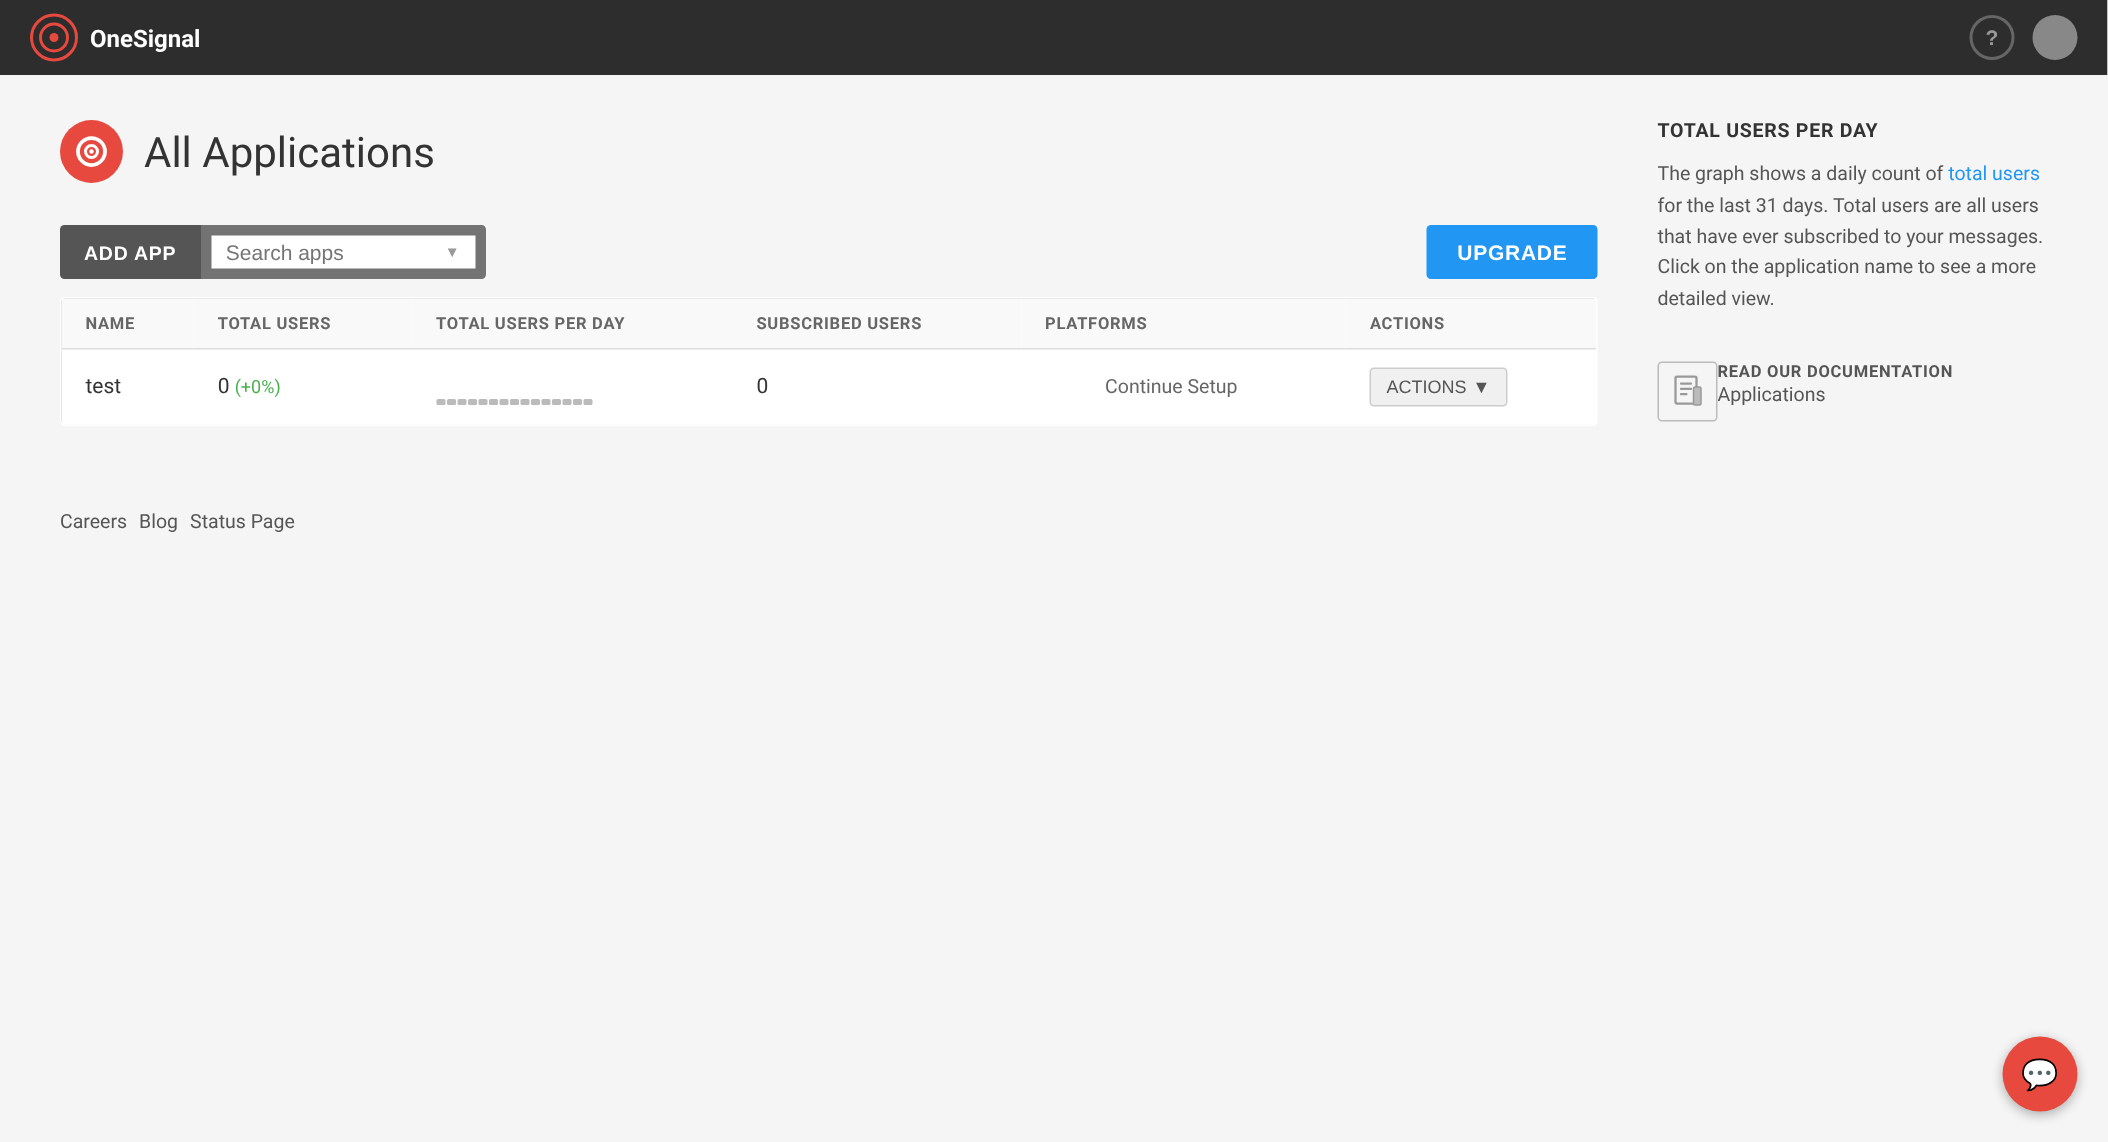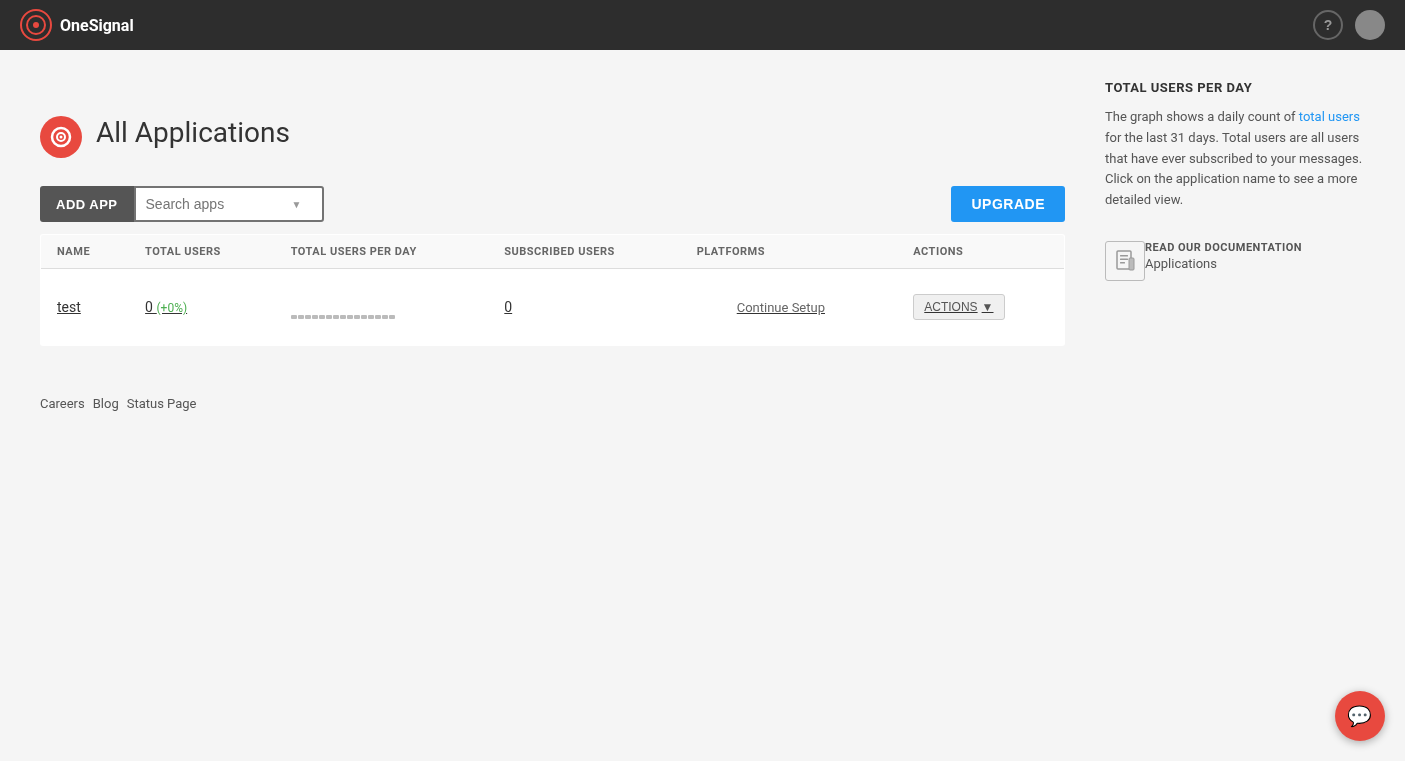--- a/index.html
+++ b/index.html
@@ -52,21 +52,21 @@
       border-radius: 50%;
       background: #888;
       cursor: pointer;
     }
 
     
     .main-wrapper { display: flex; padding: 30px 40px; gap: 40px; }
     .content-area { flex: 1; min-width: 0; }
 
     
-    .page-title-row { display: flex; gap: 14px; margin-bottom: 28px; margin-top: 36px; }
+    .page-title-row { display: flex; align-items: center; gap: 14px; margin-bottom: 28px; }
     .title-icon {
       width: 42px; height: 42px;
       background: #e8493f;
       border-radius: 50%;
       display: flex; align-items: center; justify-content: center;
       color: #fff;
       font-size: 18px;
     }
     .page-title { font-size: 28px; font-weight: 400; color: #333; }
 
@@ -81,21 +81,21 @@
       font-size: 13px;
       font-weight: 600;
       cursor: pointer;
       border-radius: 3px 0 0 3px;
       text-transform: uppercase;
       letter-spacing: 0.5px;
       height: 36px;
     }
     .search-container {
       display: flex; align-items: center;
-      border: 2px solid #737373;
+      border: 7px solid #737373;
       background: #fff;
       height: 36px;
       border-radius: 0 3px 3px 0;
       padding: 0 10px;
       gap: 6px;
       min-width: 190px;
     }
     .search-input {
       border: none; outline: none;
       font-size: 14px; color: #666;
@@ -137,25 +137,24 @@
       font-size: 11px;
       font-weight: 700;
       color: #666;
       text-transform: uppercase;
       letter-spacing: 0.5px;
     }
     .apps-table tbody tr {
       border-bottom: 1px solid #eee;
     }
     .apps-table tbody td {
-      padding: 25px 16px;
+      padding: 12px 16px;
       font-size: 14px;
       color: #333;
       vertical-align: middle;
-      text-decoration: underline;
     }
     .app-name-link { color: #333; text-decoration: none; font-weight: 400; }
     .total-users-val { color: #333; }
     .change-positive { color: #4caf50; font-size: 12px; }
 
     
     .sparkline { display: flex; align-items: flex-end; gap: 1px; height: 24px; }
     .sparkline-bar { width: 6px; background: #bbb; border-radius: 1px; }
 
     

